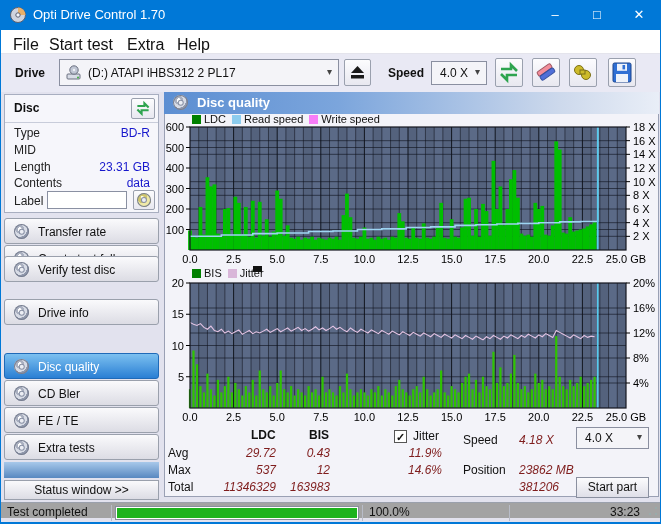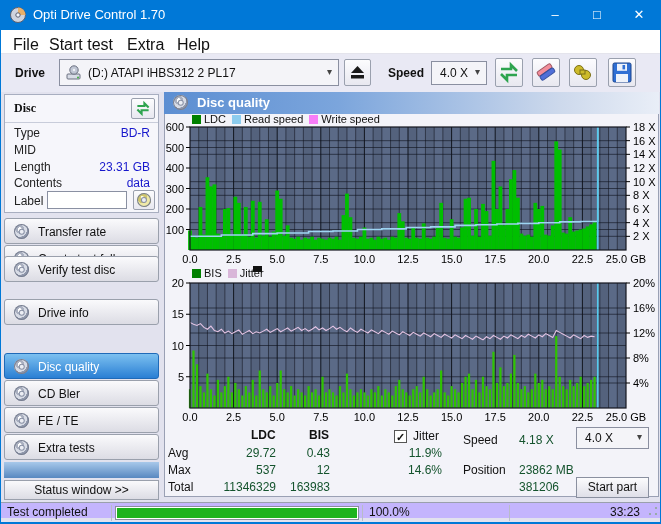--- a/index.html
+++ b/index.html
@@ -18,21 +18,21 @@
   .toolbar{position:absolute;left:0;top:54px;width:100%;height:38px;background:#e9e9f4;}
   .lbl{font-size:12px;font-weight:bold;color:#111;}
   .combo{position:absolute;background:#f4f4f8;border:1px solid #8a8fa0;font-size:12px;color:#111;}
   .combo .chev{position:absolute;right:6px;top:50%;transform:translateY(-62%);font-size:10px;color:#444;}
   .toolbtn{position:absolute;background:linear-gradient(#fcfcfe,#e8e8f0);border:1px solid #9aa0ae;border-radius:2px;}
   .cd{border-radius:50%;background:radial-gradient(circle at 38% 35%, #ffffff 0 14%, #aab0c0 15% 32%, #d8dce6 33% 55%, #9098ac 56% 78%, #b8bece 79% 100%);box-shadow:inset 0 0 0 1px #777e90;}
   .cd::after{content:"";position:absolute;left:50%;top:50%;width:30%;height:30%;transform:translate(-50%,-50%);border-radius:50%;background:#eceef4;box-shadow:0 0 0 1px #8890a4;}
   .sep{position:absolute;top:60px;width:1px;height:26px;background:#c0c2d2;}
   
   .disc-panel{position:absolute;left:3px;top:94px;width:155px;height:119px;background:#f6f6fb;border:1px solid #a8aec0;}
-  .disc-panel .hdr{position:absolute;left:9px;top:6px;font-size:12px;font-weight:bold;color:#111;font-family:Liberation Serif, serif;}
+  .disc-panel .hdr{position:absolute;left:9px;top:6px;font-size:12px;font-weight:bold;color:#111;}
   .panel-line{position:absolute;left:0;top:27px;width:100%;height:1px;background:#c8ccda;}
   .fld-label{position:absolute;left:9px;font-size:12px;color:#222;}
   .fld-value{position:absolute;right:8px;font-size:12px;color:#1717cc;text-align:right;}
   .label-input{position:absolute;left:42px;top:96px;width:80px;height:18px;border:1px solid #8a90a2;background:#fff;font-size:11px;padding:1px 3px;}
   .navbtn{position:absolute;left:3px;width:155px;height:26px;background:linear-gradient(#fafafc,#dcdce4);border:1px solid #9aa0ac;border-radius:3px;font-size:12px;color:#111;}
   .navbtn .cd{position:absolute;left:9px;top:5px;width:15px;height:15px;}
   .navbtn .nav-label{position:absolute;left:33px;top:6px;}
   .navbtn.selected{background:linear-gradient(#7cc0f0,#2a7fd4);border-color:#1f6ab8;color:#fff;}
   .nav-strip{position:absolute;left:3px;top:462px;width:155px;height:16px;background:linear-gradient(#a8c8ea,#5888c0);}
   .statuswin-btn{position:absolute;left:3px;top:480px;width:155px;height:20px;background:linear-gradient(#fafafc,#dcdce4);border:1px solid #9aa0ac;font-size:12px;color:#111;text-align:center;line-height:18px;}
@@ -41,25 +41,25 @@
   .main-hdr{position:absolute;left:163px;top:92px;width:495px;height:22px;background:linear-gradient(90deg,#5c8ed2 0%,#7ba5dc 35%,#cdd9ec 80%,#e9eef7 100%);}
   .main-hdr .t{position:absolute;left:33px;top:3px;font-size:13px;font-weight:bold;color:#fff;}
   .main-hdr .cd{position:absolute;left:9px;top:3px;width:15px;height:15px;}
   .legend{position:absolute;height:12px;font-size:11px;color:#111;display:flex;gap:6px;align-items:center;z-index:5;}
   .legend .item{display:flex;align-items:center;gap:3px;}
   .legend .sw{width:9px;height:9px;display:inline-block;}
   .chart-svg{position:absolute;}
   .blk-marker{position:absolute;left:252px;top:266px;width:9px;height:6px;background:#111;z-index:6;}
   
   .stat-label{position:absolute;font-size:12px;color:#111;}
-  .stat-val{position:absolute;font-size:12px;color:#14532d;text-align:right;}
+  .stat-val{position:absolute;font-size:12px;color:#7f1d1d;text-align:right;font-style:italic;}
   .chk{position:absolute;left:393px;top:430px;width:13px;height:13px;background:#fff;border:1px solid #555;font-size:11px;line-height:12px;text-align:center;color:#111;font-weight:bold;}
   .stat-btn{position:absolute;left:575px;width:73px;height:21px;background:linear-gradient(#fbfbfd,#dfdfe8);border:1px solid #8a90a0;font-size:12px;color:#111;text-align:center;line-height:19px;}
   
-  .statusbar{position:absolute;left:0;top:502px;width:100%;height:16px;background:#c4b5fd;border-top:1px solid #9aa0ac;font-size:12px;color:#111;}
+  .statusbar{position:absolute;left:0;top:502px;width:100%;height:16px;background:#a3a3a3;border-top:1px solid #9aa0ac;font-size:12px;color:#111;}
   .sb-sep{position:absolute;top:2px;width:1px;height:16px;background:#b8bcc8;}
   .progress-track{position:absolute;left:114px;top:3px;width:244px;height:14px;border:1px solid #888e9c;background:#fff;padding:1px;}
   .progress-fill{height:100%;background:#1db31d;}
   .grip{position:absolute;right:2px;bottom:2px;width:10px;height:10px;
         background:radial-gradient(circle at 8px 2px,#9aa 1px,transparent 1.4px),radial-gradient(circle at 8px 8px,#9aa 1px,transparent 1.4px),radial-gradient(circle at 2px 8px,#9aa 1px,transparent 1.4px);}
 </style>
 </head>
 <body>
 
 <div class="window">

